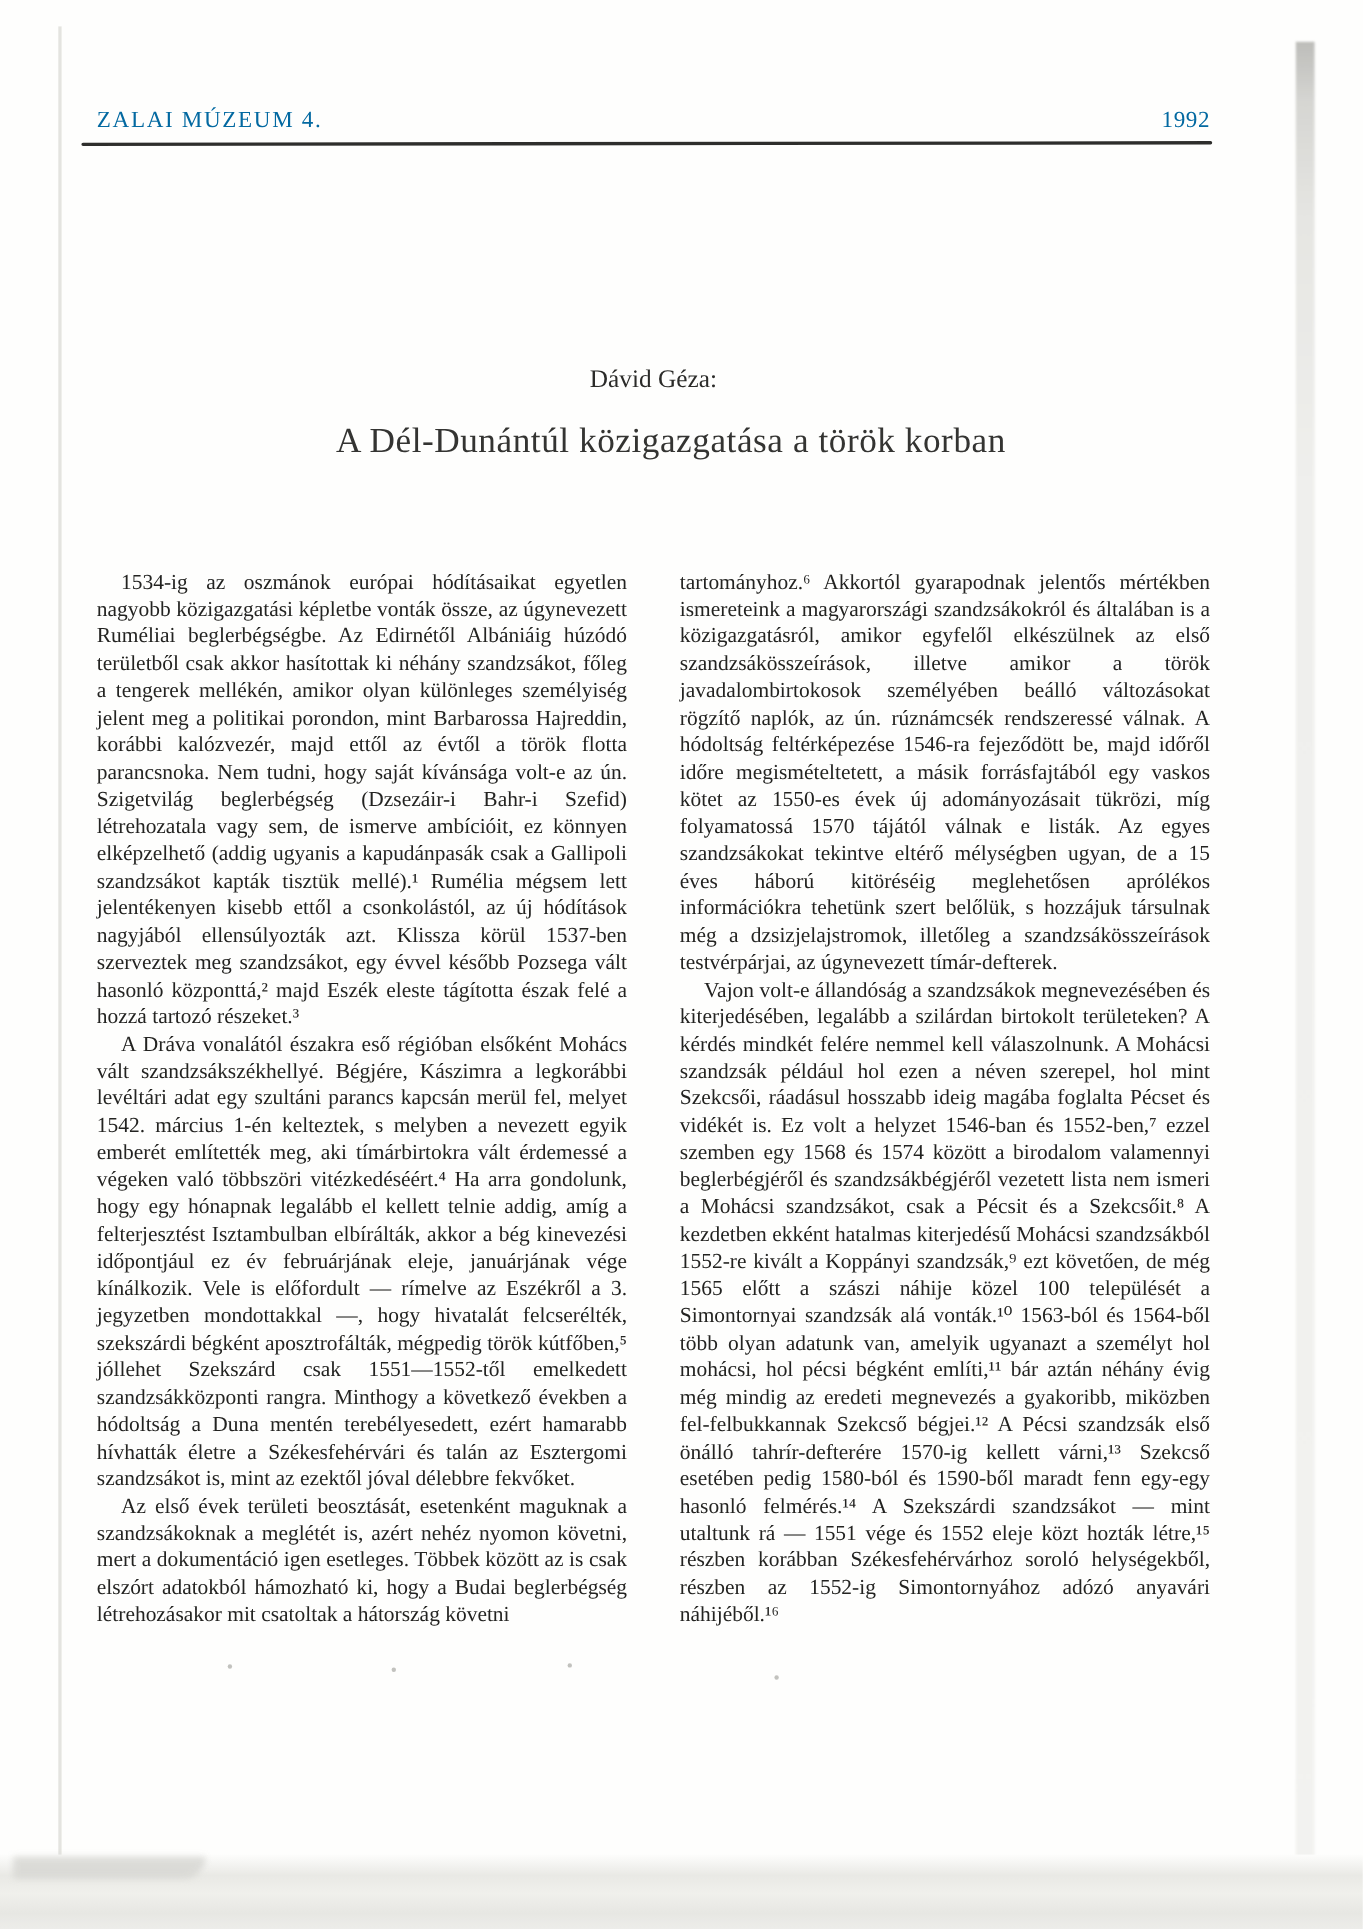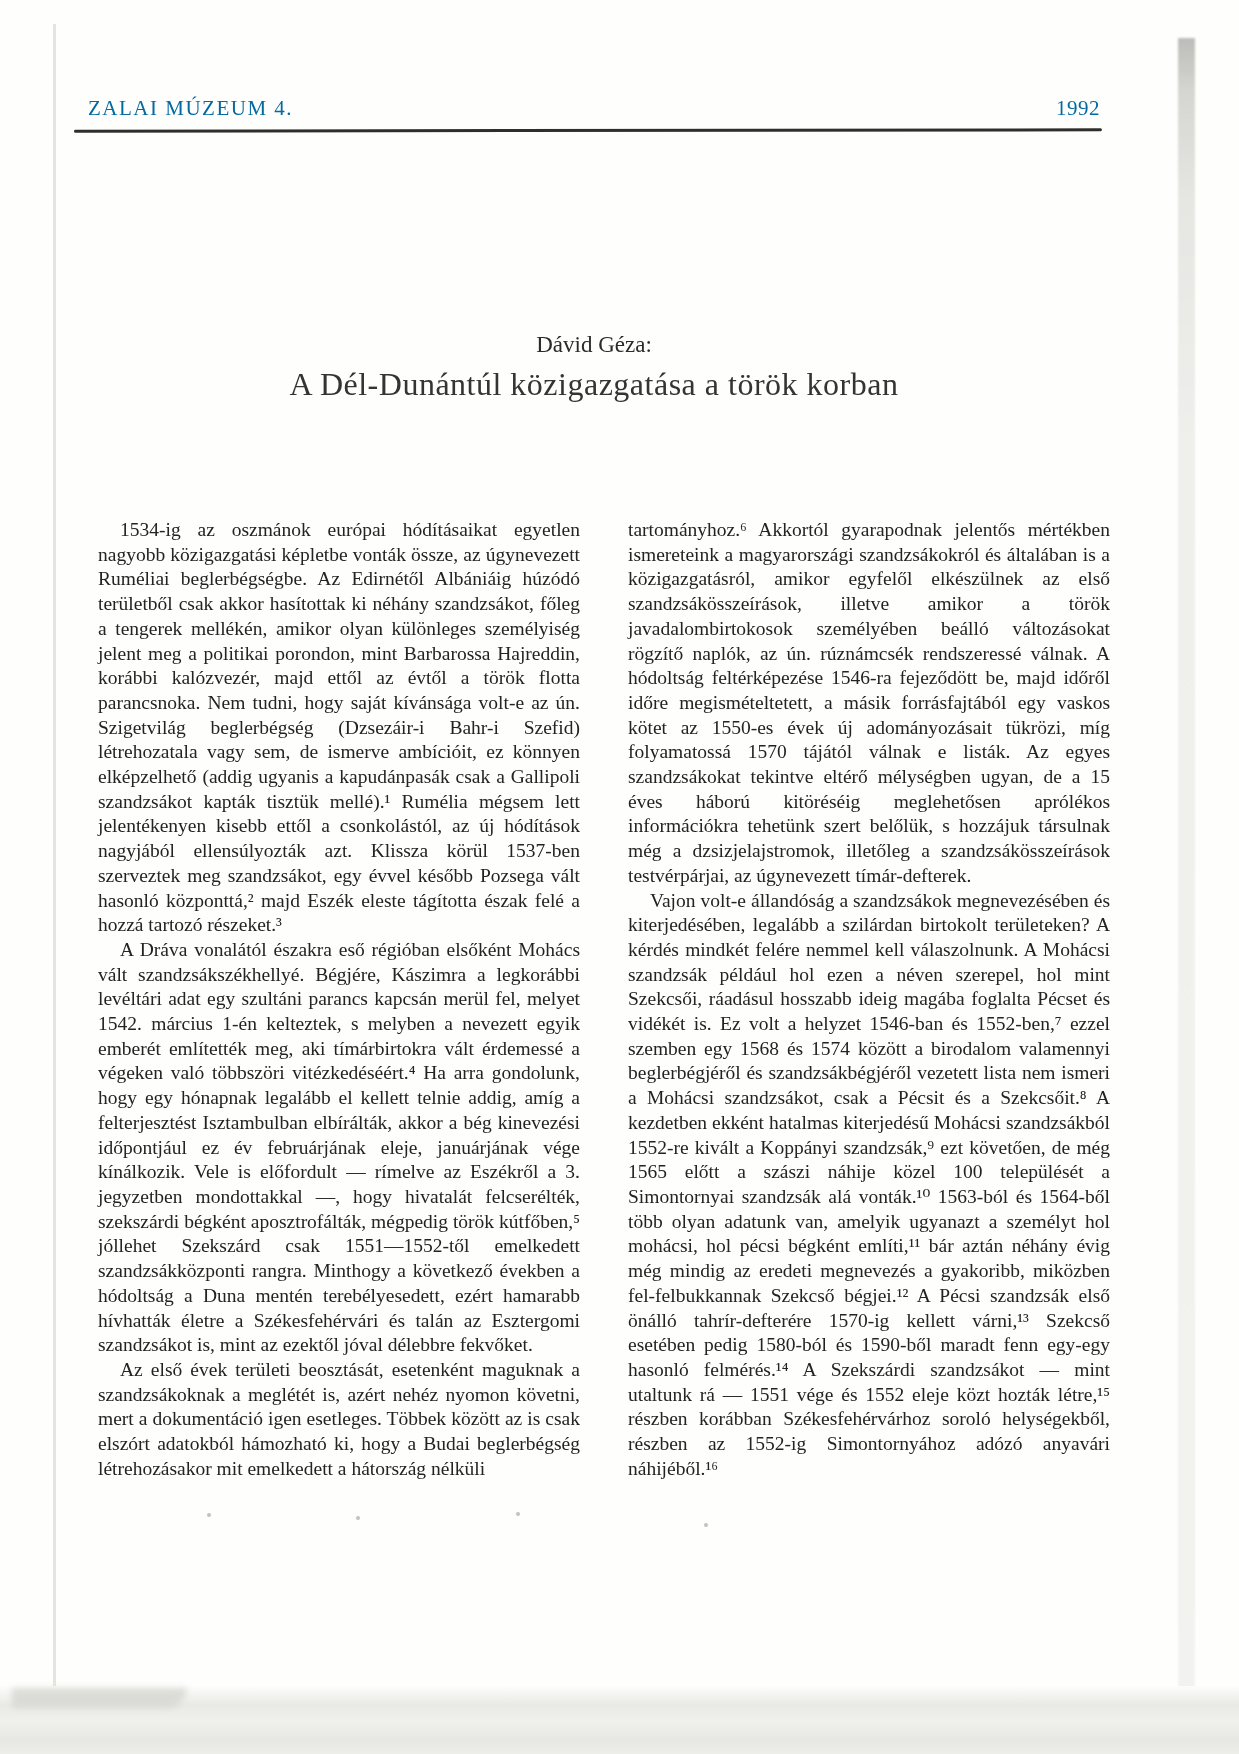--- a/index.html
+++ b/index.html
@@ -23,27 +23,27 @@
     position:absolute;left:74px;top:129px;width:1028px;height:3px;
     background:#2e2e2c;border-radius:2px;
     transform:rotate(-0.08deg);
   }
   
   .author-line{
     position:absolute;left:88px;top:332px;width:1012px;
     text-align:center;font-size:23px;color:#2b2b29;
   }
   .article-title{
-    position:absolute;left:88px;top:366px;width:1012px;margin:0;
+    position:absolute;left:88px;top:366px;width:1012px;margin:16px;
     text-align:center;font-size:32px;font-weight:normal;
     letter-spacing:0.5px;color:#343432;
   }
   
   .columns{
-    position:absolute;left:98px;top:518px;width:1012px;
+    position:absolute;left:88px;top:518px;width:1012px;
     display:flex;gap:48px;
   }
   .column{width:482px;}
   .para{
     margin:0;font-size:19.5px;line-height:24.7px;
     text-align:justify;text-justify:inter-word;
     hyphens:auto;-webkit-hyphens:auto;
     color:#232321;
   }
   .para.indent{text-indent:22px;}
@@ -95,21 +95,21 @@
   </header>
   <div class="header-rule"></div>
 
   <div class="author-line">Dávid Géza:</div>
   <h1 class="article-title">A Dél-Dunántúl közigazgatása a török korban</h1>
 
   <main class="columns">
     <section class="column">
       <p class="para indent">1534-ig az oszmánok európai hódításaikat egyetlen nagyobb közigazgatási képletbe vonták össze, az úgynevezett Ruméliai beglerbégségbe. Az Edirnétől Albániáig húzódó területből csak akkor hasítottak ki néhány szandzsákot, főleg a tengerek mellékén, amikor olyan különleges személyiség jelent meg a politikai porondon, mint Barbarossa Hajreddin, korábbi kalózvezér, majd ettől az évtől a török flotta parancsnoka. Nem tudni, hogy saját kívánsága volt-e az ún. Szigetvilág beglerbégség (Dzsezáir-i Bahr-i Szefid) létrehozatala vagy sem, de ismerve ambícióit, ez könnyen elképzelhető (addig ugyanis a kapudánpasák csak a Gallipoli szandzsákot kapták tisztük mellé).¹ Rumélia mégsem lett jelentékenyen kisebb ettől a csonkolástól, az új hódítások nagyjából ellensúlyozták azt. Klissza körül 1537-ben szerveztek meg szandzsákot, egy évvel később Pozsega vált hasonló központtá,² majd Eszék eleste tágította észak felé a hozzá tartozó részeket.³</p>
       <p class="para indent">A Dráva vonalától északra eső régióban elsőként Mohács vált szandzsákszékhellyé. Bégjére, Kászimra a legkorábbi levéltári adat egy szultáni parancs kapcsán merül fel, melyet 1542. március 1-én kelteztek, s melyben a nevezett egyik emberét említették meg, aki tímárbirtokra vált érdemessé a végeken való többszöri vitézkedéséért.⁴ Ha arra gondolunk, hogy egy hónapnak legalább el kellett telnie addig, amíg a felterjesztést Isztambulban elbírálták, akkor a bég kinevezési időpontjául ez év februárjának eleje, januárjának vége kínálkozik. Vele is előfordult — rímelve az Eszékről a 3. jegyzetben mondottakkal —, hogy hivatalát felcserélték, szekszárdi bégként aposztrofálták, mégpedig török kútfőben,⁵ jóllehet Szekszárd csak 1551—1552-től emelkedett szandzsákközponti rangra. Minthogy a következő években a hódoltság a Duna mentén terebélyesedett, ezért hamarabb hívhatták életre a Székesfehérvári és talán az Esztergomi szandzsákot is, mint az ezektől jóval délebbre fekvőket.</p>
-      <p class="para indent">Az első évek területi beosztását, esetenként maguknak a szandzsákoknak a meglétét is, azért nehéz nyomon követni, mert a dokumentáció igen esetleges. Többek között az is csak elszórt adatokból hámozható ki, hogy a Budai beglerbégség létrehozásakor mit emelkedett a hátország nélküli</p>
+      <p class="para indent">Az első évek területi beosztását, esetenként maguknak a szandzsákoknak a meglétét is, azért nehéz nyomon követni, mert a dokumentáció igen esetleges. Többek között az is csak elszórt adatokból hámozható ki, hogy a Budai beglerbégség létrehozásakor mit csatoltak a hátország követni</p>
     </section>
     <section class="column">
       <p class="para">tartományhoz.⁶ Akkortól gyarapodnak jelentős mértékben ismereteink a magyarországi szandzsákokról és általában is a közigazgatásról, amikor egyfelől elkészülnek az első szandzsákösszeírások, illetve amikor a török javadalombirtokosok személyében beálló változásokat rögzítő naplók, az ún. rúznámcsék rendszeressé válnak. A hódoltság feltérképezése 1546-ra fejeződött be, majd időről időre megismételtetett, a másik forrásfajtából egy vaskos kötet az 1550-es évek új adományozásait tükrözi, míg folyamatossá 1570 tájától válnak e listák. Az egyes szandzsákokat tekintve eltérő mélységben ugyan, de a 15 éves háború kitöréséig meglehetősen aprólékos információkra tehetünk szert belőlük, s hozzájuk társulnak még a dzsizjelajstromok, illetőleg a szandzsákösszeírások testvérpárjai, az úgynevezett tímár-defterek.</p>
       <p class="para indent">Vajon volt-e állandóság a szandzsákok megnevezésében és kiterjedésében, legalább a szilárdan birtokolt területeken? A kérdés mindkét felére nemmel kell válaszolnunk. A Mohácsi szandzsák például hol ezen a néven szerepel, hol mint Szekcsői, ráadásul hosszabb ideig magába foglalta Pécset és vidékét is. Ez volt a helyzet 1546-ban és 1552-ben,⁷ ezzel szemben egy 1568 és 1574 között a birodalom valamennyi beglerbégjéről és szandzsákbégjéről vezetett lista nem ismeri a Mohácsi szandzsákot, csak a Pécsit és a Szekcsőit.⁸ A kezdetben ekként hatalmas kiterjedésű Mohácsi szandzsákból 1552-re kivált a Koppányi szandzsák,⁹ ezt követően, de még 1565 előtt a szászi náhije közel 100 települését a Simontornyai szandzsák alá vonták.¹⁰ 1563-ból és 1564-ből több olyan adatunk van, amelyik ugyanazt a személyt hol mohácsi, hol pécsi bégként említi,¹¹ bár aztán néhány évig még mindig az eredeti megnevezés a gyakoribb, miközben fel-felbukkannak Szekcső bégjei.¹² A Pécsi szandzsák első önálló tahrír-defterére 1570-ig kellett várni,¹³ Szekcső esetében pedig 1580-ból és 1590-ből maradt fenn egy-egy hasonló felmérés.¹⁴ A Szekszárdi szandzsákot — mint utaltunk rá — 1551 vége és 1552 eleje közt hozták létre,¹⁵ részben korábban Székesfehérvárhoz soroló helységekből, részben az 1552-ig Simontornyához adózó anyavári náhijéből.¹⁶</p>
     </section>
   </main>
 
 </div>
 
 </body></html>

